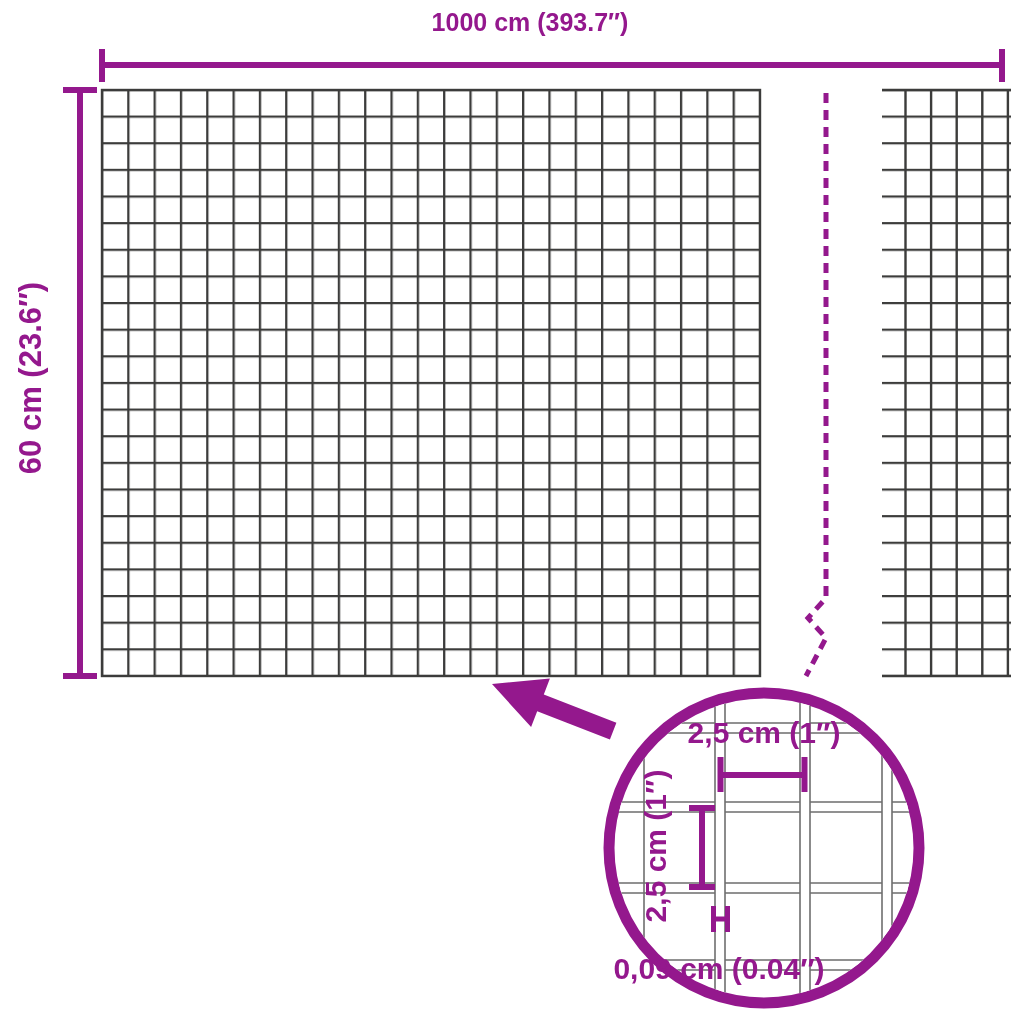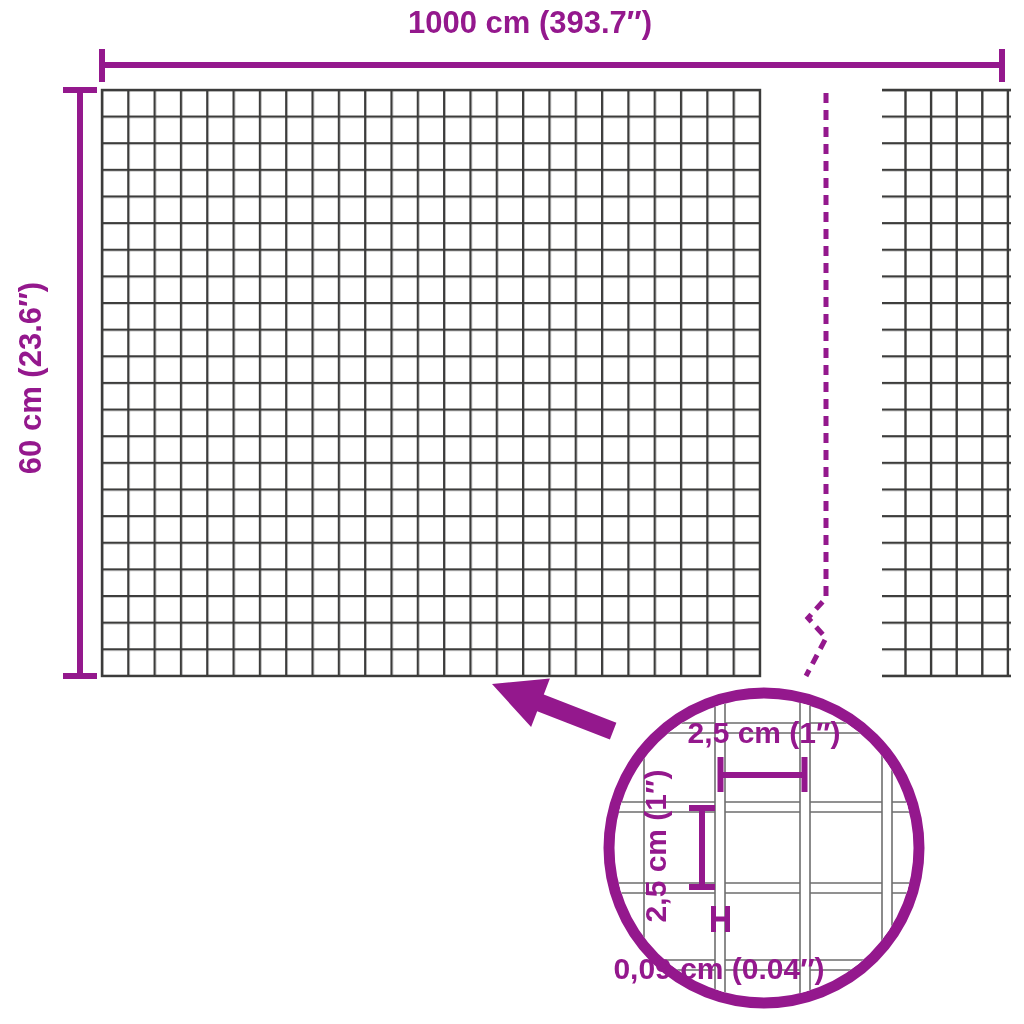--- a/index.html
+++ b/index.html
@@ -95,18 +95,18 @@
       </g>
 
       <path class="dim" d="M720.5 775 H804.5 M720.5 757 V792 M804.5 757 V792"></path>
 
       <path class="dim" d="M702 808 V887 M689 808 H715 M689 887 H715"></path>
 
       <path class="dim-thin" d="M713.5 906 V932 M727.5 906 V932 M713.5 919 H727.5"></path>
     </g>
   </svg>
 
-  <div class="lbl" style="left:530px;top:22px;font-size:31px;">1000 cm (393.7″)</div>
+  <div class="lbl" style="left:530px;top:22px;font-size:25px;">1000 cm (393.7″)</div>
   <div class="lbl rot" style="left:30px;top:378px;font-size:31px;">60 cm (23.6″)</div>
   <div class="lbl" style="left:764px;top:733px;">2,5 cm (1″)</div>
   <div class="lbl rot" style="left:656px;top:846px;">2,5 cm (1″)</div>
   <div class="lbl" style="left:719px;top:941px;margin-top:28px;">0,09 cm (0.04″)</div>
 </div>
 
 </body></html>

